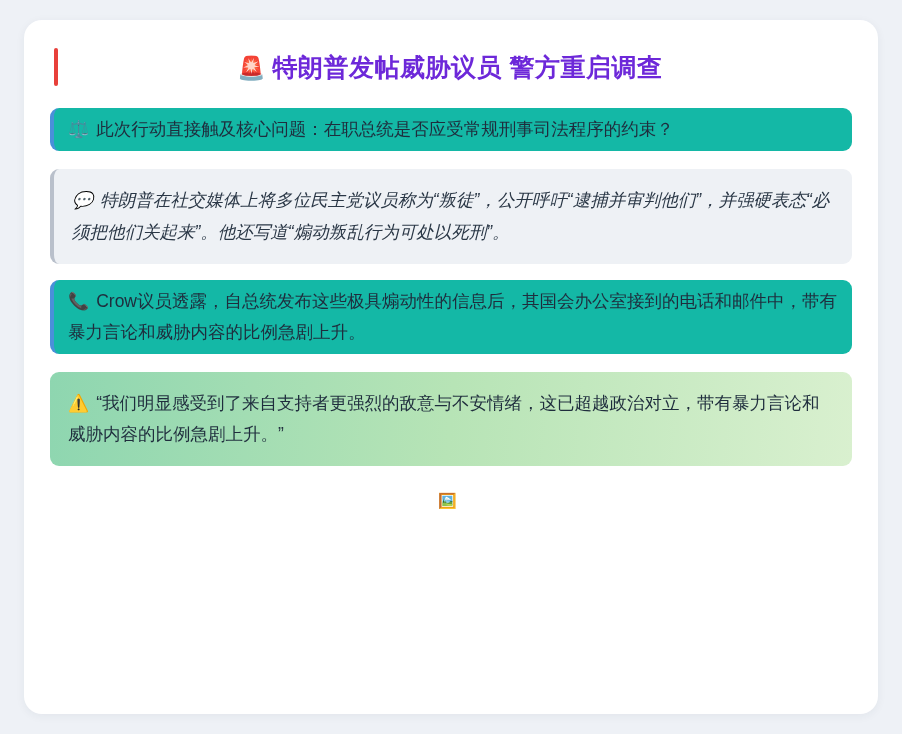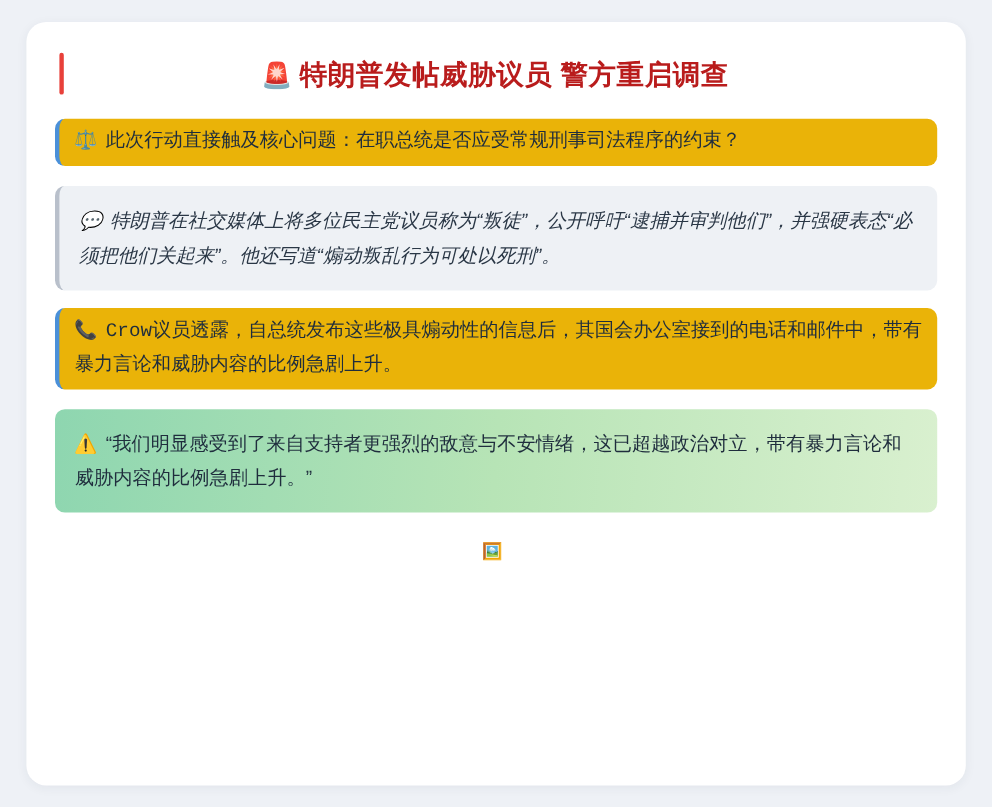--- a/index.html
+++ b/index.html
@@ -37,21 +37,21 @@
     height: 38px;
     background: #e8403a;
     border-radius: 2px;
     flex: 0 0 auto;
   }
   .title-text {
     flex: 1 1 auto;
     text-align: center;
     font-size: 25px;
     font-weight: bold;
-    color: #b91c1c;
+    color: #6d28d9;
     letter-spacing: 0.5px;
     padding-right: 10px;
   }
   .title-emoji {
     font-size: 23px;
     margin-right: 6px;
   }
 
   .block {
     border-radius: 9px;
@@ -73,24 +73,23 @@
     padding: 16px 20px 16px 18px;
   }
   
   .block-grad-teal {
     background: linear-gradient(95deg, #8ed6b0 0%, #b7e4b6 50%, #d9f0cf 100%);
     padding: 16px 20px 16px 18px;
   }
   
   .block-rule {
     border-left: 4px solid #4a90d9;
-    background: #eab308;
+    background: #14b8a6;
     padding: 6px 8px 6px 14px;
     margin-bottom: 18px;
-    font-family: Liberation Mono, monospace;
   }
   
   .block-quote {
     background: #eef1f5;
     border-left: 4px solid #b9c0cb;
     padding: 16px 20px 16px 18px;
     font-style: italic;
     color: #2a3746;
   }
 

